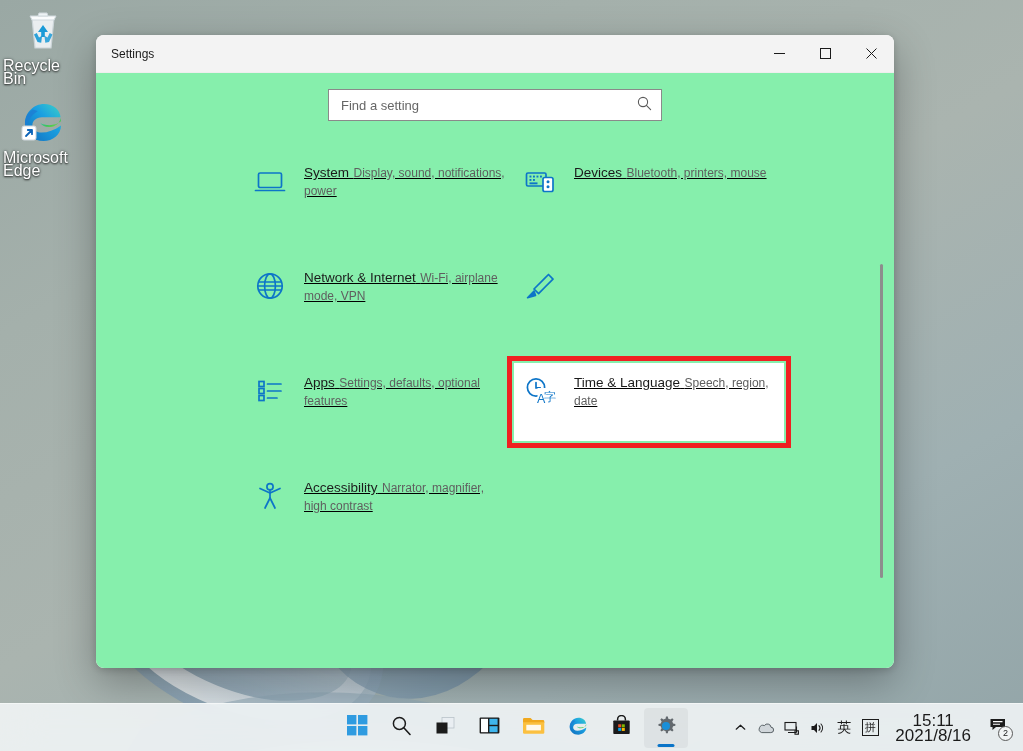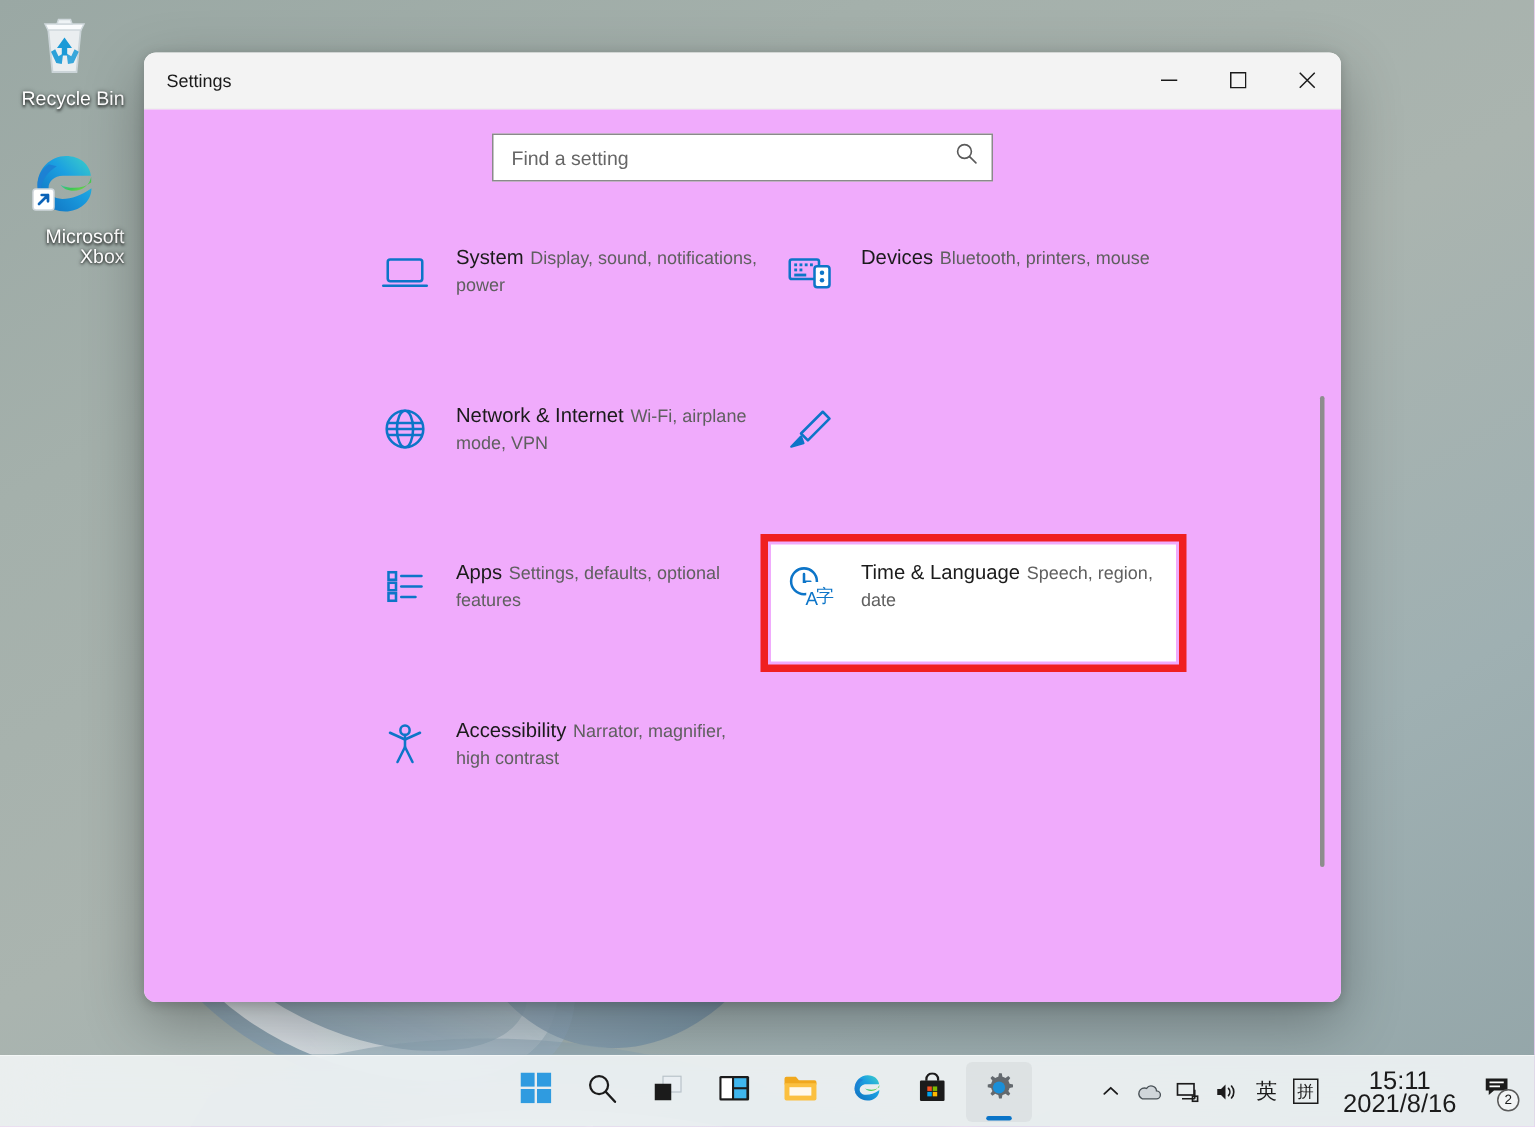--- a/index.html
+++ b/index.html
@@ -25,23 +25,23 @@
     top: 300px;
     width: 760px;
     height: 560px;
     opacity: 0.92;
   }
 
   
   .desk-icon {
     position: absolute;
     width: 80px;
-    text-align: right;
+    text-align: left;
     color: #ffffff;
-    font-size: 13px;
+    font-size: 16px;
     line-height: 13px;
     text-shadow: 0 1px 2px rgba(0,0,0,0.75), 0 0 3px rgba(0,0,0,0.5);
   }
   .desk-icon .glyph {
     display: block;
     height: 48px;
     margin: 0 auto 5px;
     position: relative;
     width: 48px;
   }
@@ -82,21 +82,21 @@
     display: flex;
     align-items: center;
     justify-content: center;
     cursor: default;
   }
 
   
   #window-body {
     flex: 1;
     position: relative;
-    background: #f0abfc;
+    background: #86efac;
     overflow: hidden;
   }
   #search-row {
     padding: 16px 0 0 0;
     display: flex;
     justify-content: center;
   }
   #search-box {
     width: 334px;
     height: 32px;
@@ -118,20 +118,21 @@
   #search-input::placeholder { color: #666666; }
 
   
   #tiles {
     margin: 32px 0 0 0;
     padding: 0 0 0 148px;
     display: grid;
     grid-template-columns: 270px 270px;
     grid-row-gap: 27px;
     grid-column-gap: 0px;
+    text-decoration: underline;
   }
   .tile {
     display: flex;
     align-items: flex-start;
     min-height: 78px;
     padding: 6px 8px 6px 6px;
     cursor: default;
     position: relative;
   }
   .tile-icon {
@@ -356,21 +357,21 @@
             <stop offset="100%" stop-color="#97e23a"></stop>
           </linearGradient>
         </defs>
         <path d="M42 27.5c0 9.3-8.4 15.5-17.4 15.5C14 43 6 35.5 6 25.5 6 14.5 14.7 6 25 6c9.2 0 16 5.6 16.6 13.2H23c-6 0-9.6 3.8-9.6 8 0 3.9 3.4 7.4 9.2 7.4 6.2 0 12.6-2.3 19.4-7.1z" fill="url(#edgeA)"></path>
         <path d="M41.8 19.8c-1.1 5.6-5.6 9.3-11.8 9.3-4 0-7-1.5-8.7-4 2.4 1.4 5.5 2.1 9.2 2.1 4.4 0 8.3-1.3 11.3-3.6z" fill="url(#edgeB)" opacity="0.95"></path>
         <path d="M13.6 11.5C8.9 14.6 6 19.8 6 25.8c0 4 1.3 7.5 3.5 10.2-1.5-3.2-1.9-6.6-1-9.9 1.3-4.9 4.4-9.5 10.3-13.2z" fill="#1d7fd4" opacity="0.85"></path>
         <rect x="3" y="28" width="14" height="14" rx="2" fill="#ffffff" stroke="#d0d7dc" stroke-width="1"></rect>
         <path d="M7 38 L13 32 M13 32 l-4.2 0 M13 32 l0 4.2" stroke="#0b63b8" stroke-width="1.8" fill="none" stroke-linecap="round"></path>
       </svg>
     </span>
-    <span>Microsoft Xbox</span>
+    <span>Microsoft Edge</span>
   </div>
 
   <div id="settings-window">
 
     <div id="titlebar">
       <span id="window-title">Settings</span>
       <div class="win-btn" id="btn-min">
         <svg width="11" height="11" viewBox="0 0 11 11">
             <path d="M0 5.5 H11" stroke="#1a1a1a" stroke-width="1"></path>
           </svg>

